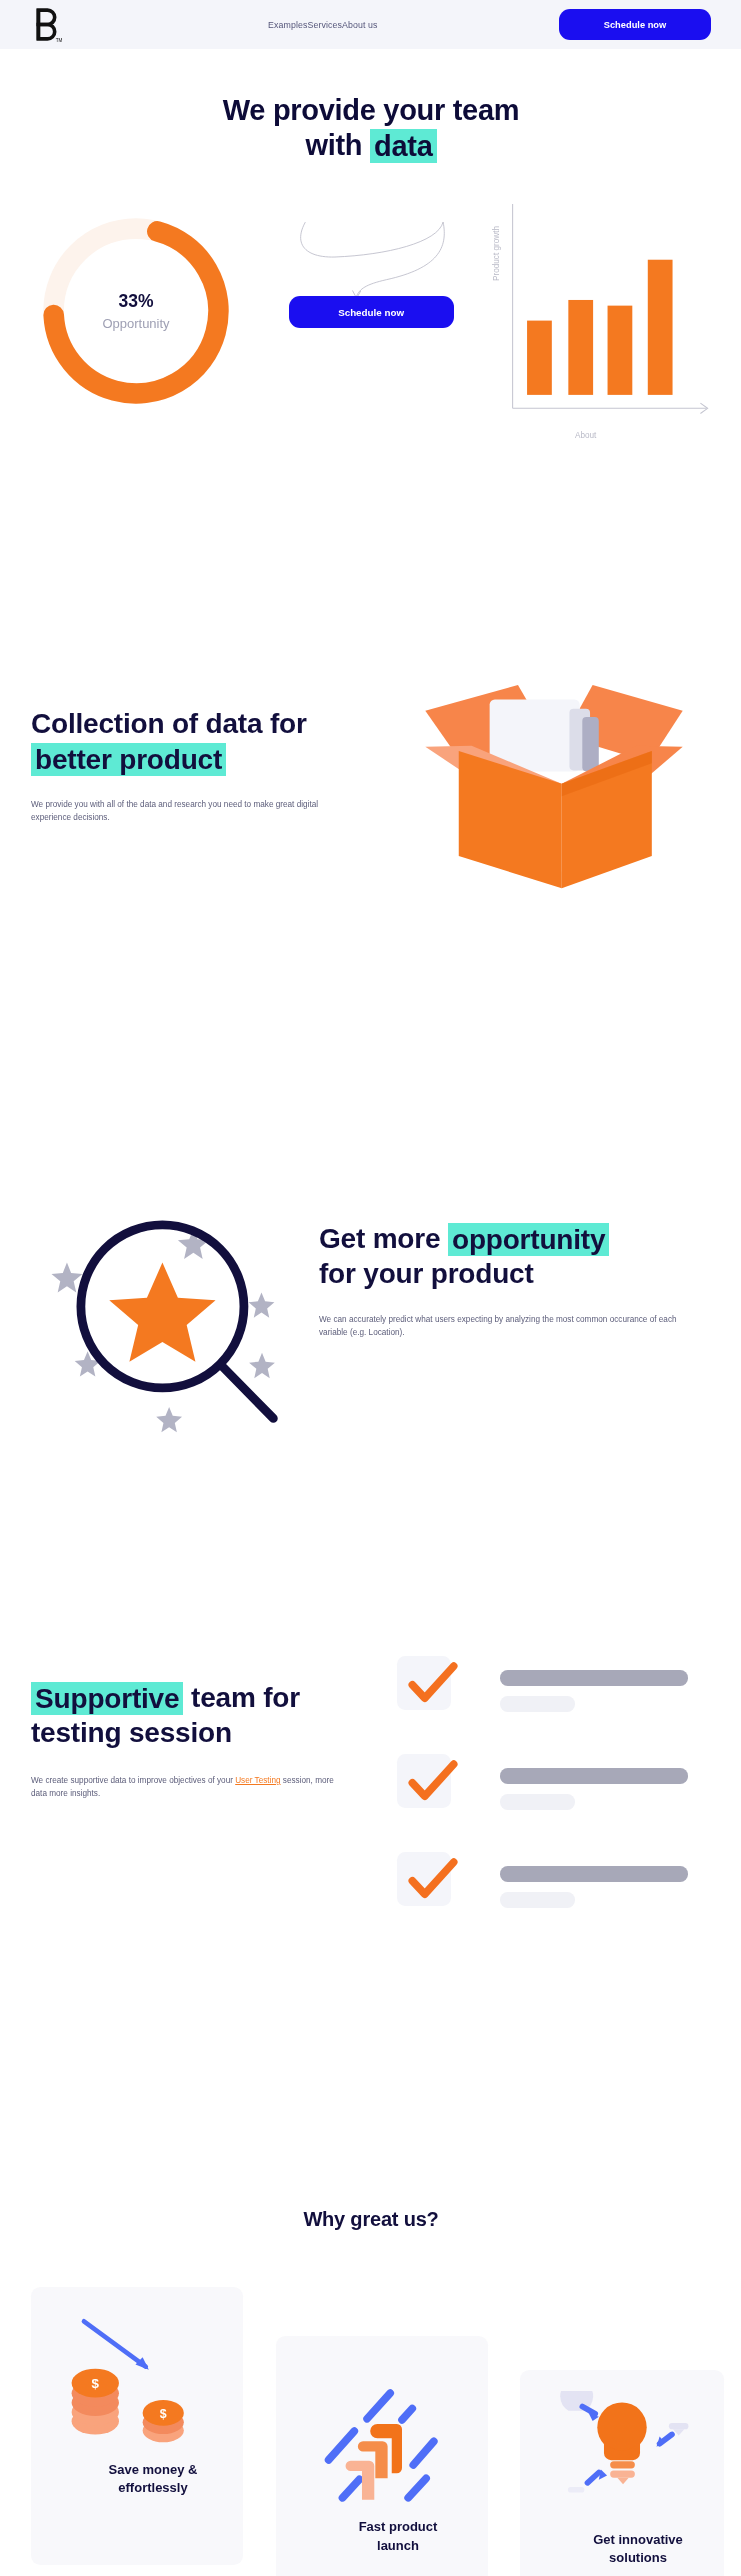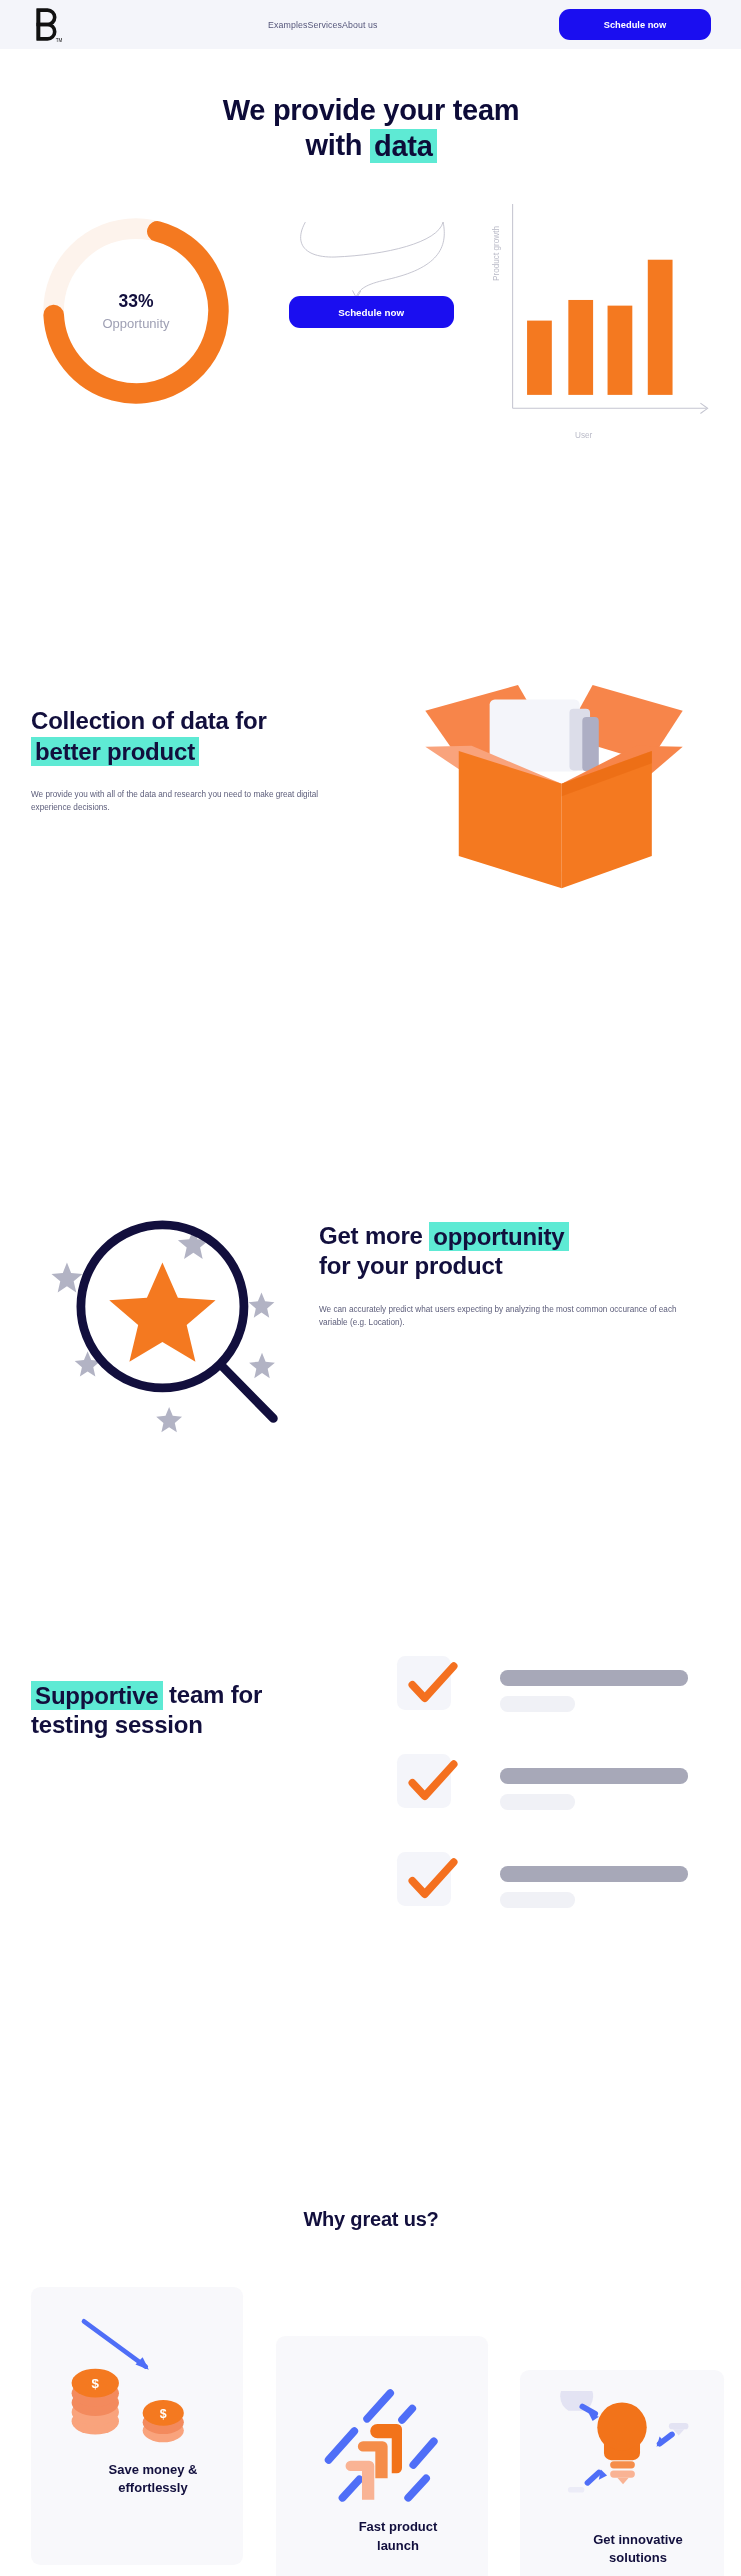--- a/index.html
+++ b/index.html
@@ -58,21 +58,21 @@
     position:absolute; left:-3.1px; top:77px; font-size:8.2px; color:#b9bac7;
     transform:rotate(-90deg); transform-origin:left top; white-space:nowrap;
   }
   .axis-x-label{
     position:absolute; left:80px; top:227px; font-size:8.2px; color:#b9bac7;
   }
 
   
   .sec2-text{ position:absolute; left:31px; top:706px; width:319px; }
   .h2{
-    font-size:24px; line-height:1.25; font-weight:800; letter-spacing:-0.2px; color:#120f3d;
+    font-size:28px; line-height:1.25; font-weight:800; letter-spacing:-0.2px; color:#120f3d;
   }
   .body-txt{
     font-size:8.2px; line-height:1.6; color:#5c5d7a; font-weight:400;
   }
   .sec2-body{ margin-top:21.6px; width:299px; }
   .box-ill{ position:absolute; left:415px; top:654px; width:278px; height:237px; }
 
   
   .sec3-text{ position:absolute; left:319px; top:1221px; width:371px; }
   .sec3-body{ margin-top:21.6px; width:361px; }
@@ -152,21 +152,21 @@
   <svg viewBox="0 0 430 440" width="222" height="227" aria-hidden="true">
     <line x1="34" y1="0" x2="34" y2="396" stroke="#c4c5d0" stroke-width="2"></line>
     <line x1="34" y1="396" x2="410" y2="396" stroke="#c4c5d0" stroke-width="2"></line>
     <path d="M398 386 L412 396 L398 406" fill="none" stroke="#c4c5d0" stroke-width="2"></path>
     <rect x="62" y="226" width="48" height="144" fill="#f47920"></rect>
     <rect x="142" y="186" width="48" height="184" fill="#f47920"></rect>
     <rect x="218" y="197" width="48" height="173" fill="#f47920"></rect>
     <rect x="296" y="108" width="48" height="262" fill="#f47920"></rect>
   </svg>
   <div class="axis-y-label">Product growth</div>
-  <div class="axis-x-label">User</div>
+  <div class="axis-x-label">About</div>
 </div>
 
 <div class="sec2-text">
   <h2 class="h2">
     <span>Collection of data for</span><br>
     <span class="hl">better product</span>
   </h2>
   <p class="body-txt sec2-body">We provide you with all of the data and research you need to make great digital experience decisions.</p>
 </div>
 
@@ -208,20 +208,23 @@
     <span>for your product</span>
   </h2>
   <p class="body-txt sec3-body">We can accurately predict what users expecting by analyzing the most common occurance of each variable (e.g. Location).</p>
 </div>
 
 <div class="sec4-text">
   <h2 class="h2">
     <span class="hl">Supportive</span><span> team for</span><br>
     <span>testing session</span>
   </h2>
+  <p class="body-txt sec4-body">
+    <span>We create supportive data to improve objectives of your </span><a href="#" class="lnk-orange">User Testing</a><span> session, more data more insights.</span>
+  </p>
 </div>
 
 <div class="checklist">
   <div class="chk-row" style="top:0">
     <div class="chk-box"></div>
     <svg style="position:absolute;left:7.2px;top:3.1px" width="57" height="49" viewBox="0 0 110 95" aria-hidden="true">
       <path d="M16 50 L40 76 L96 14" fill="none" stroke="#f4701f" stroke-width="15" stroke-linecap="round" stroke-linejoin="round"></path>
     </svg>
     <div class="chk-lineA" style="width:188px"></div>
     <div class="chk-lineB" style="width:75px"></div>

